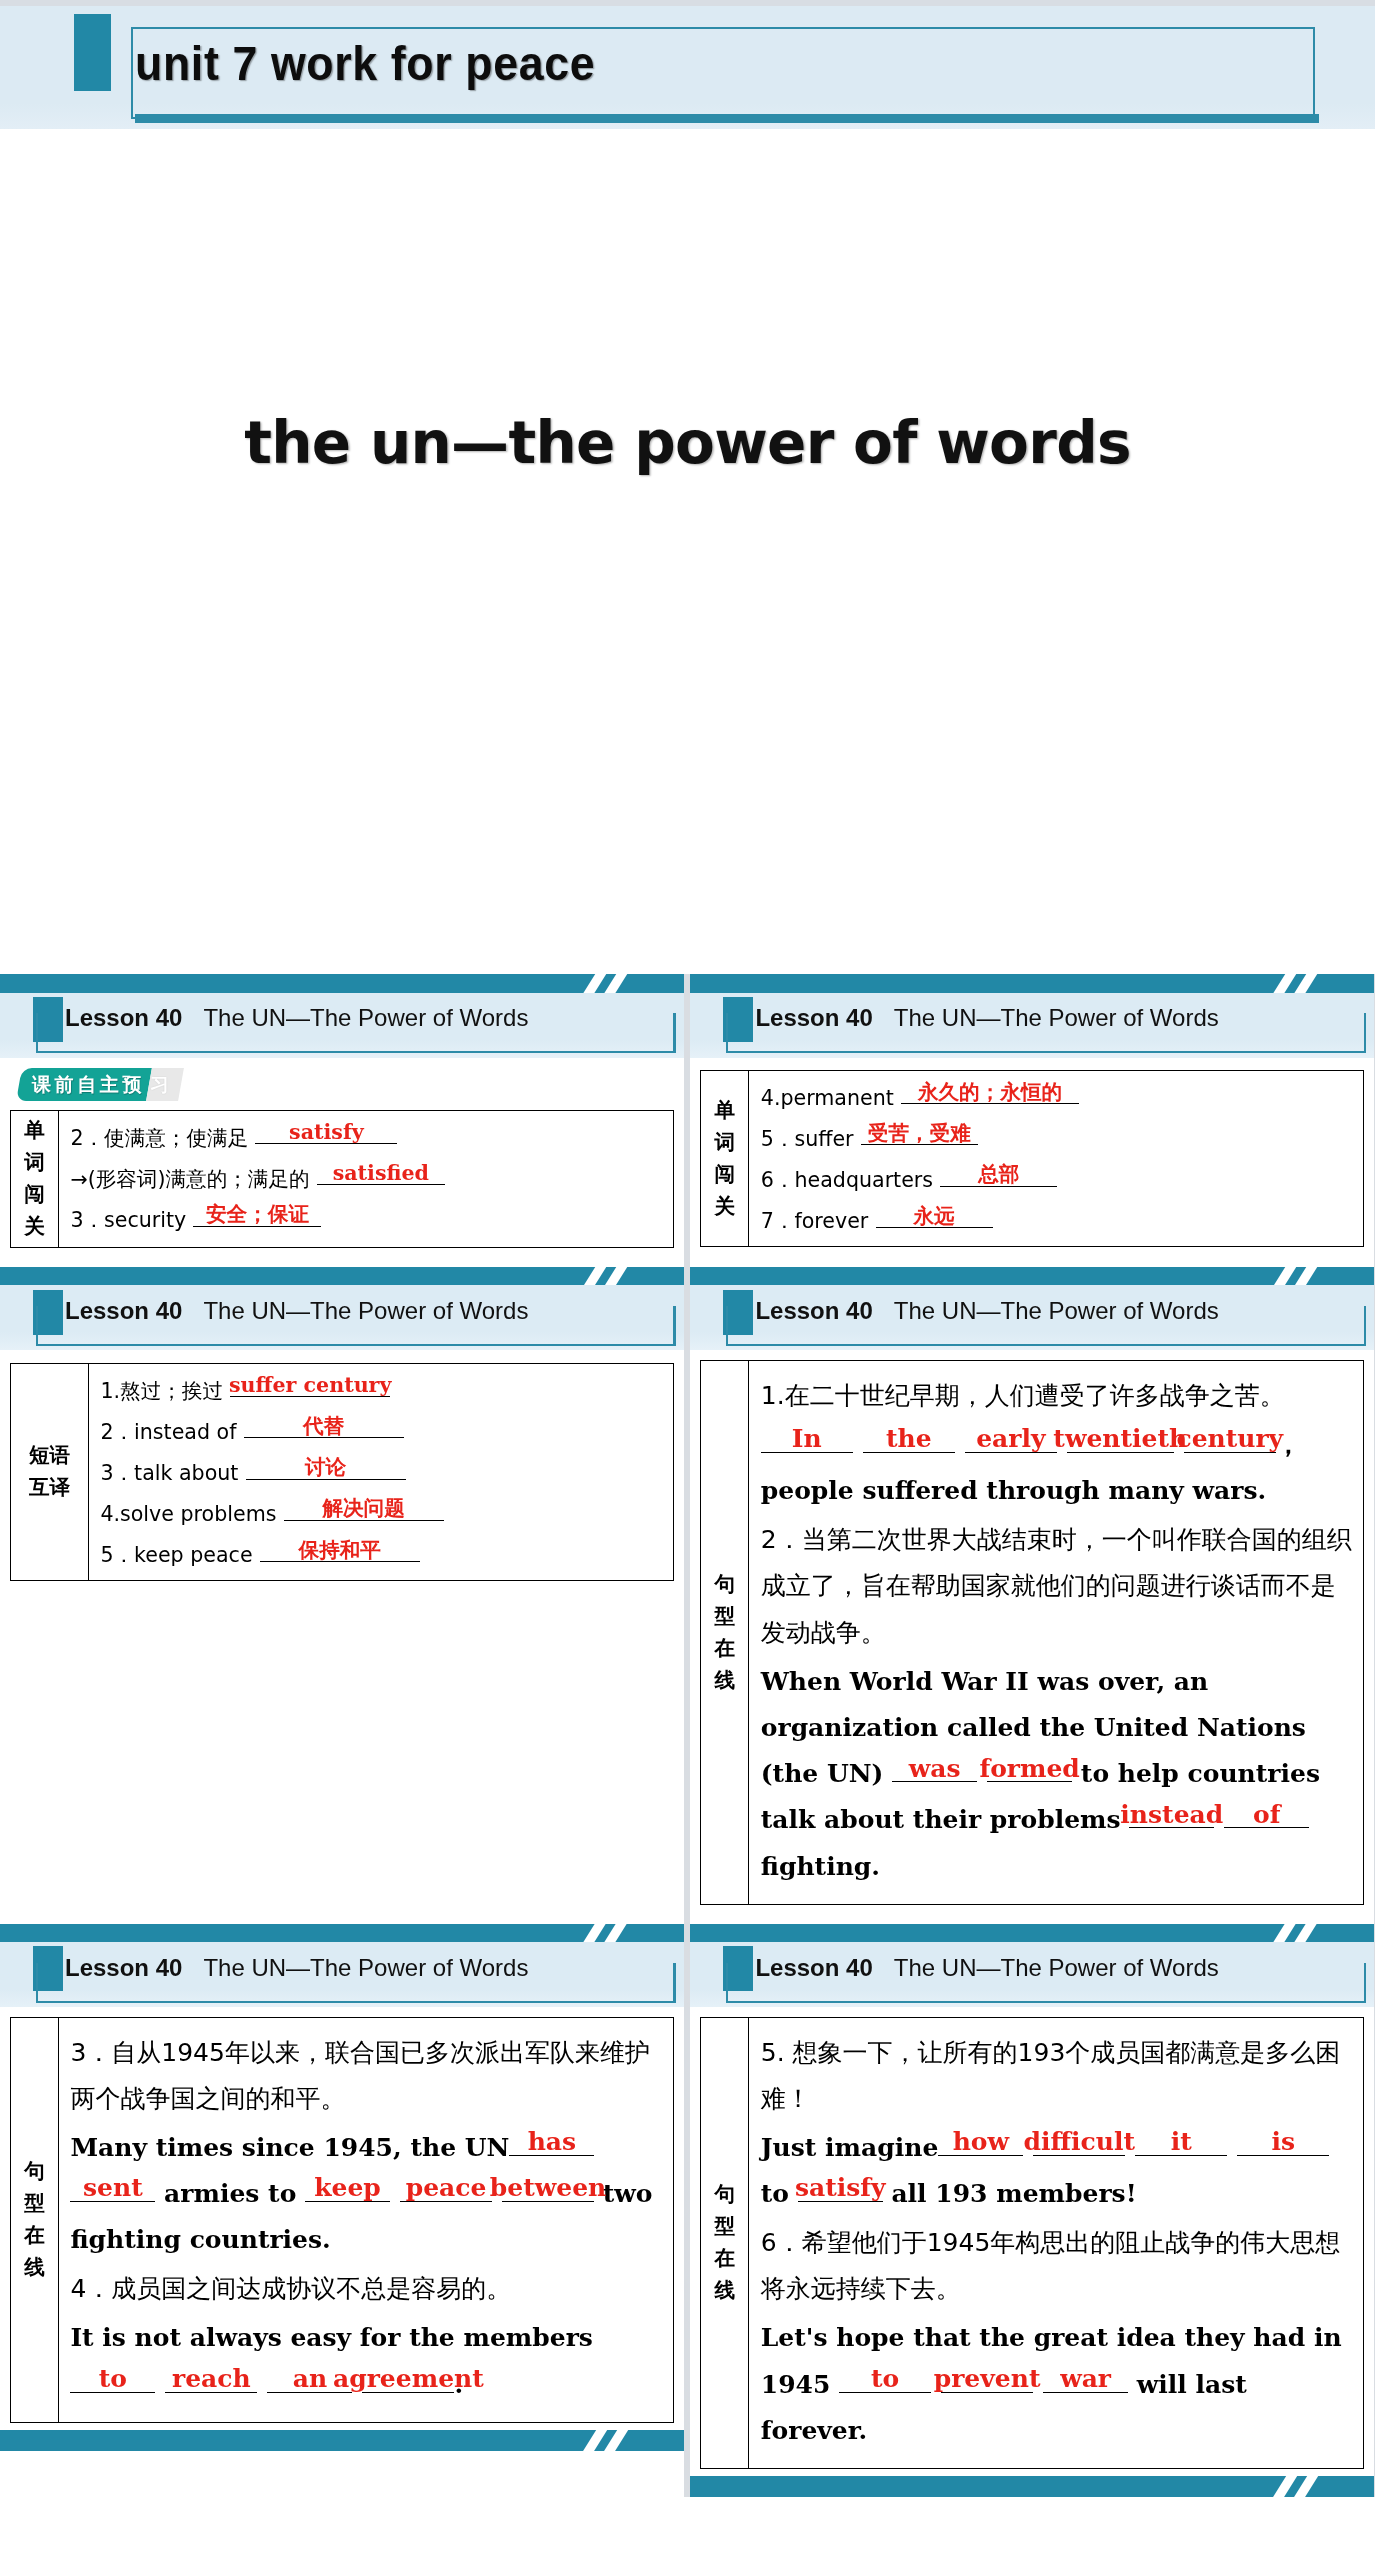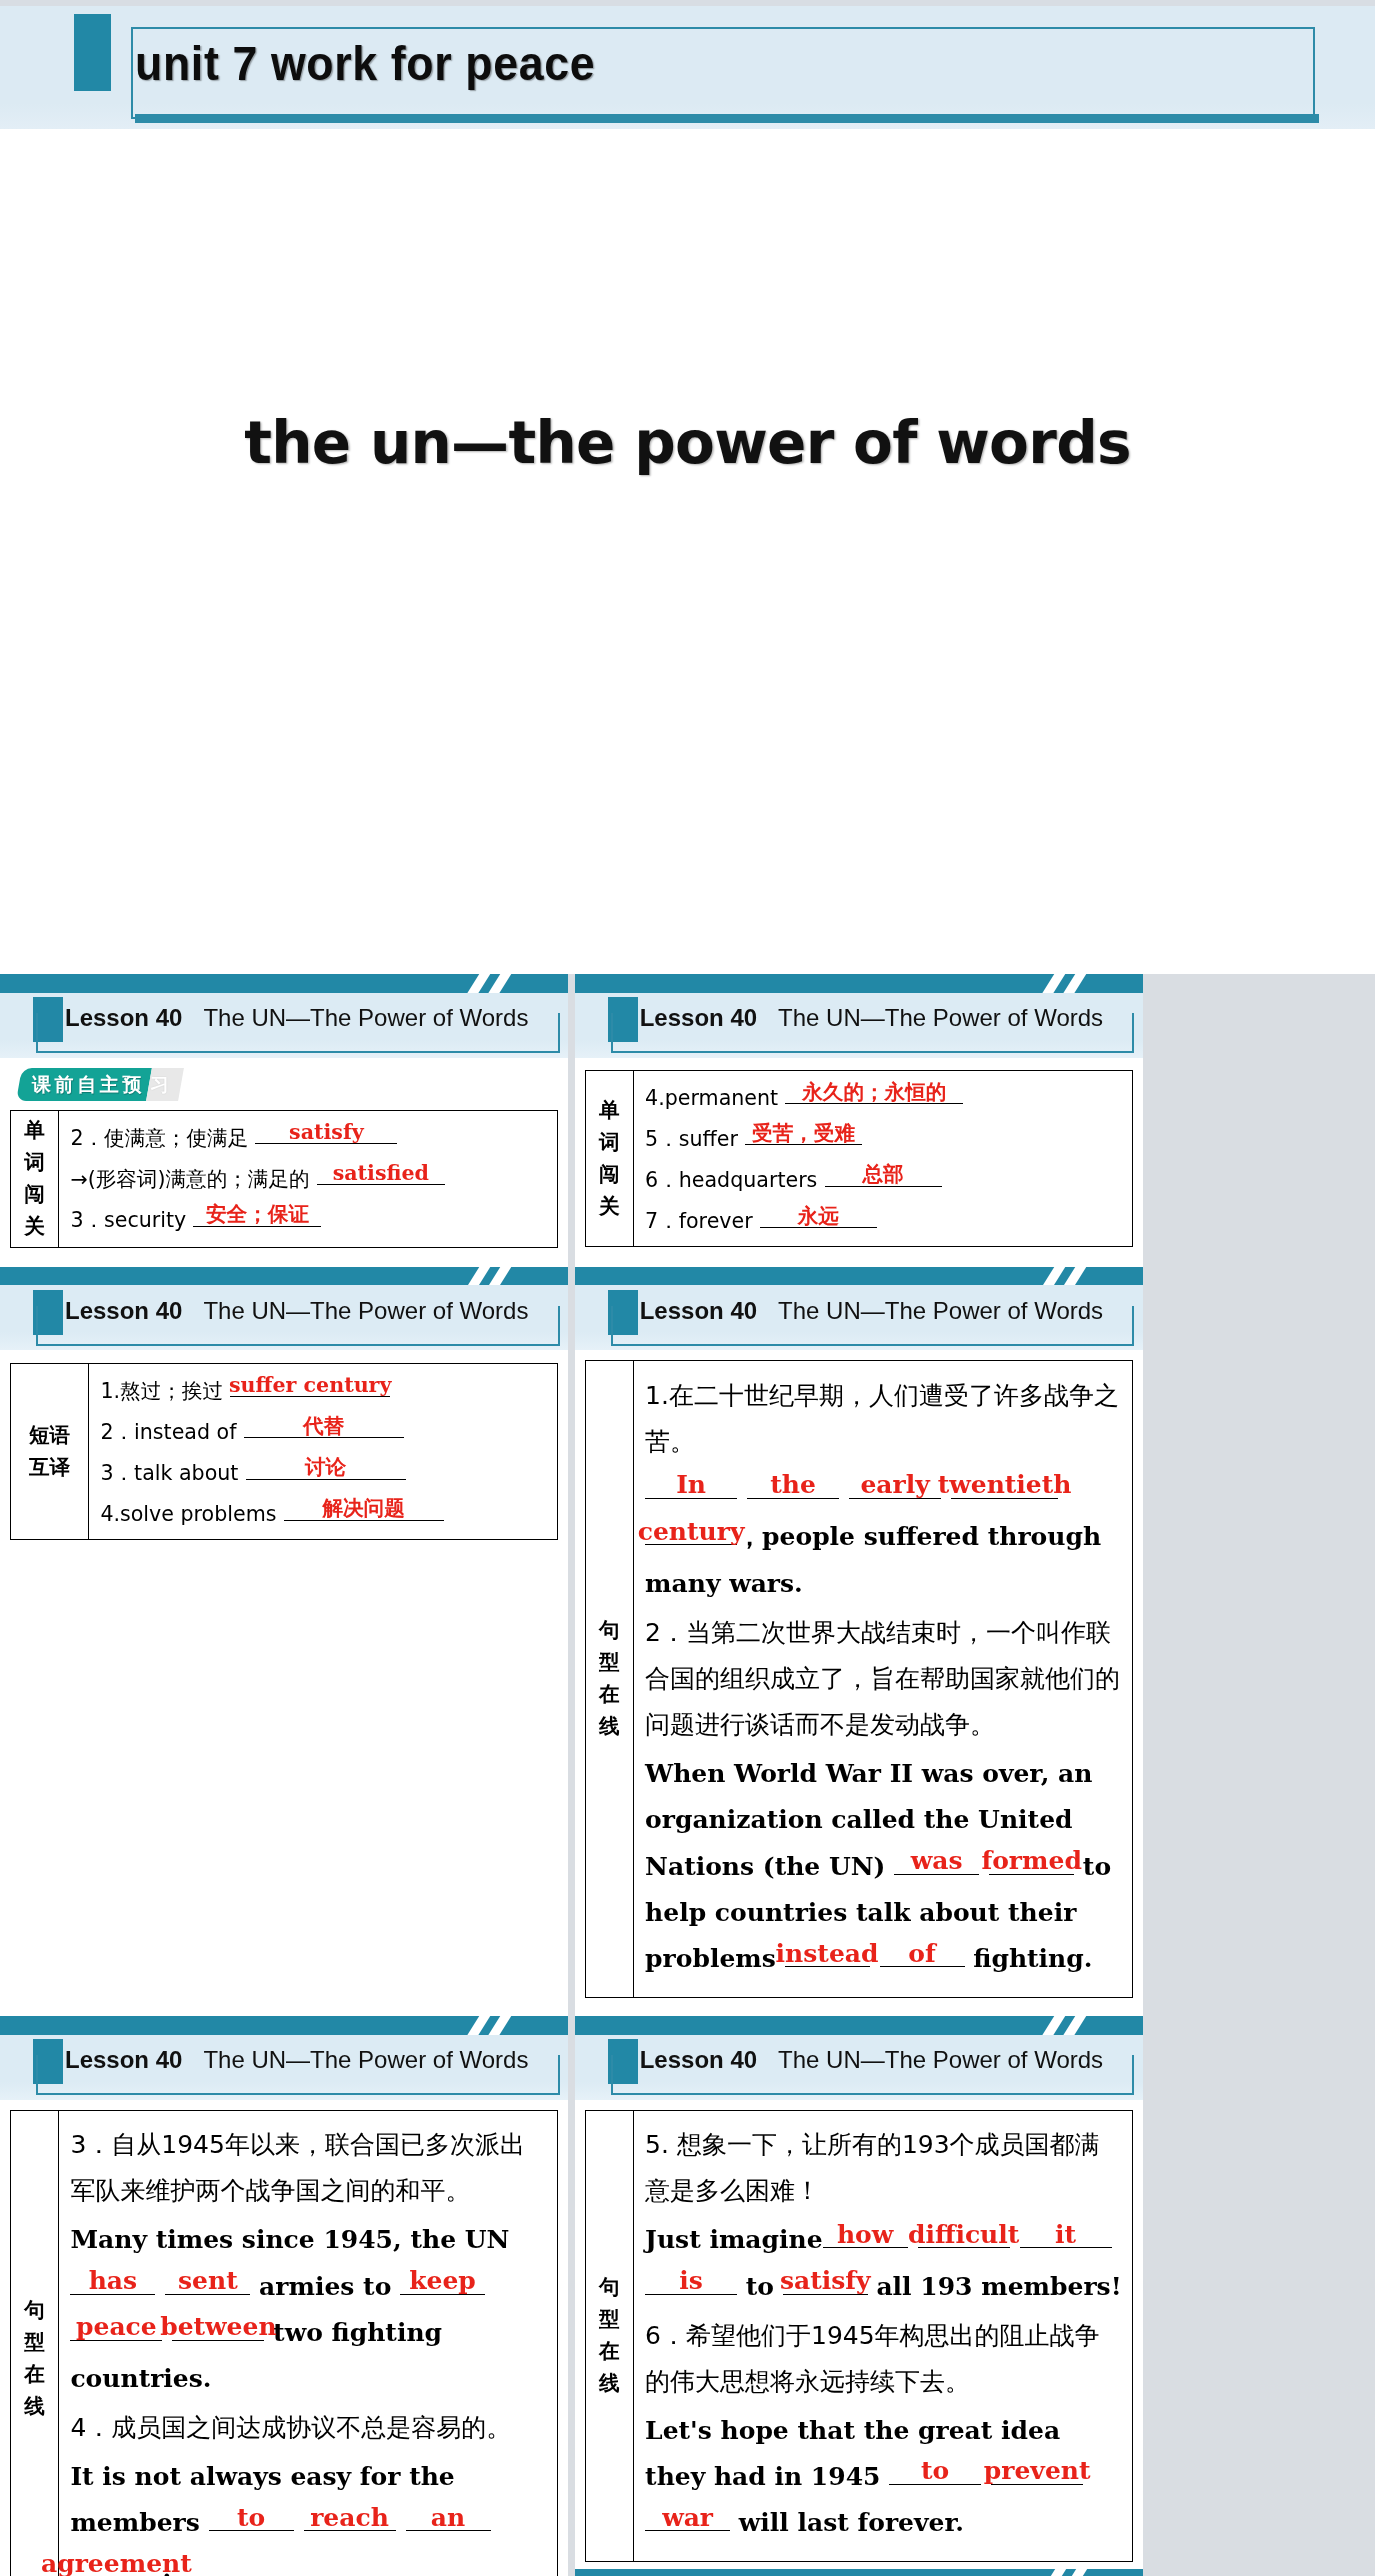--- a/index.html
+++ b/index.html
@@ -91,21 +91,21 @@
 
   
   .slide-grid {
     position: relative;
     width: 1375px;
     background: #d9dde2;
   }
   .slide-row {
     position: relative;
     display: flex;
-    width: 1143px;
+    width: 1375px;
     background: #d9dde2;
   }
   .slide {
     position: relative;
     width: 684px;
     background: #ffffff;
     overflow: hidden;
   }
   .slide.right { margin-left: 6.4px; }
 
@@ -428,20 +428,21 @@
           <div class="ctable">
             <div class="ctable-label wide">
               <span>短语</span>
               <span>互译</span>
             </div>
             <div class="ctable-body">
               <div class="vrow"><span class="cnb">1.熬过；挨过</span> <span class="blank w225"><span class="ans">suffer century</span></span></div>
               <div class="vrow"><span class="cnb">2．instead of</span> <span class="blank w225 cnans"><span class="ans">代替</span></span></div>
               <div class="vrow"><span class="cnb">3．talk about</span> <span class="blank w225 cnans"><span class="ans">讨论</span></span></div>
               <div class="vrow"><span class="cnb">4.solve problems</span> <span class="blank w225 cnans"><span class="ans">解决问题</span></span></div>
+              <div class="vrow"><span class="cnb">5．keep peace</span> <span class="blank w225 cnans"><span class="ans">保持和平</span></span></div>
             </div>
           </div>
         </div>
         <div class="spacer" style="height:18.5px"></div>
       </div>
       <div class="slide right">
         <div class="slide-topbar">
           <div class="slash s1"></div>
           <div class="slash s2"></div>
         </div>

